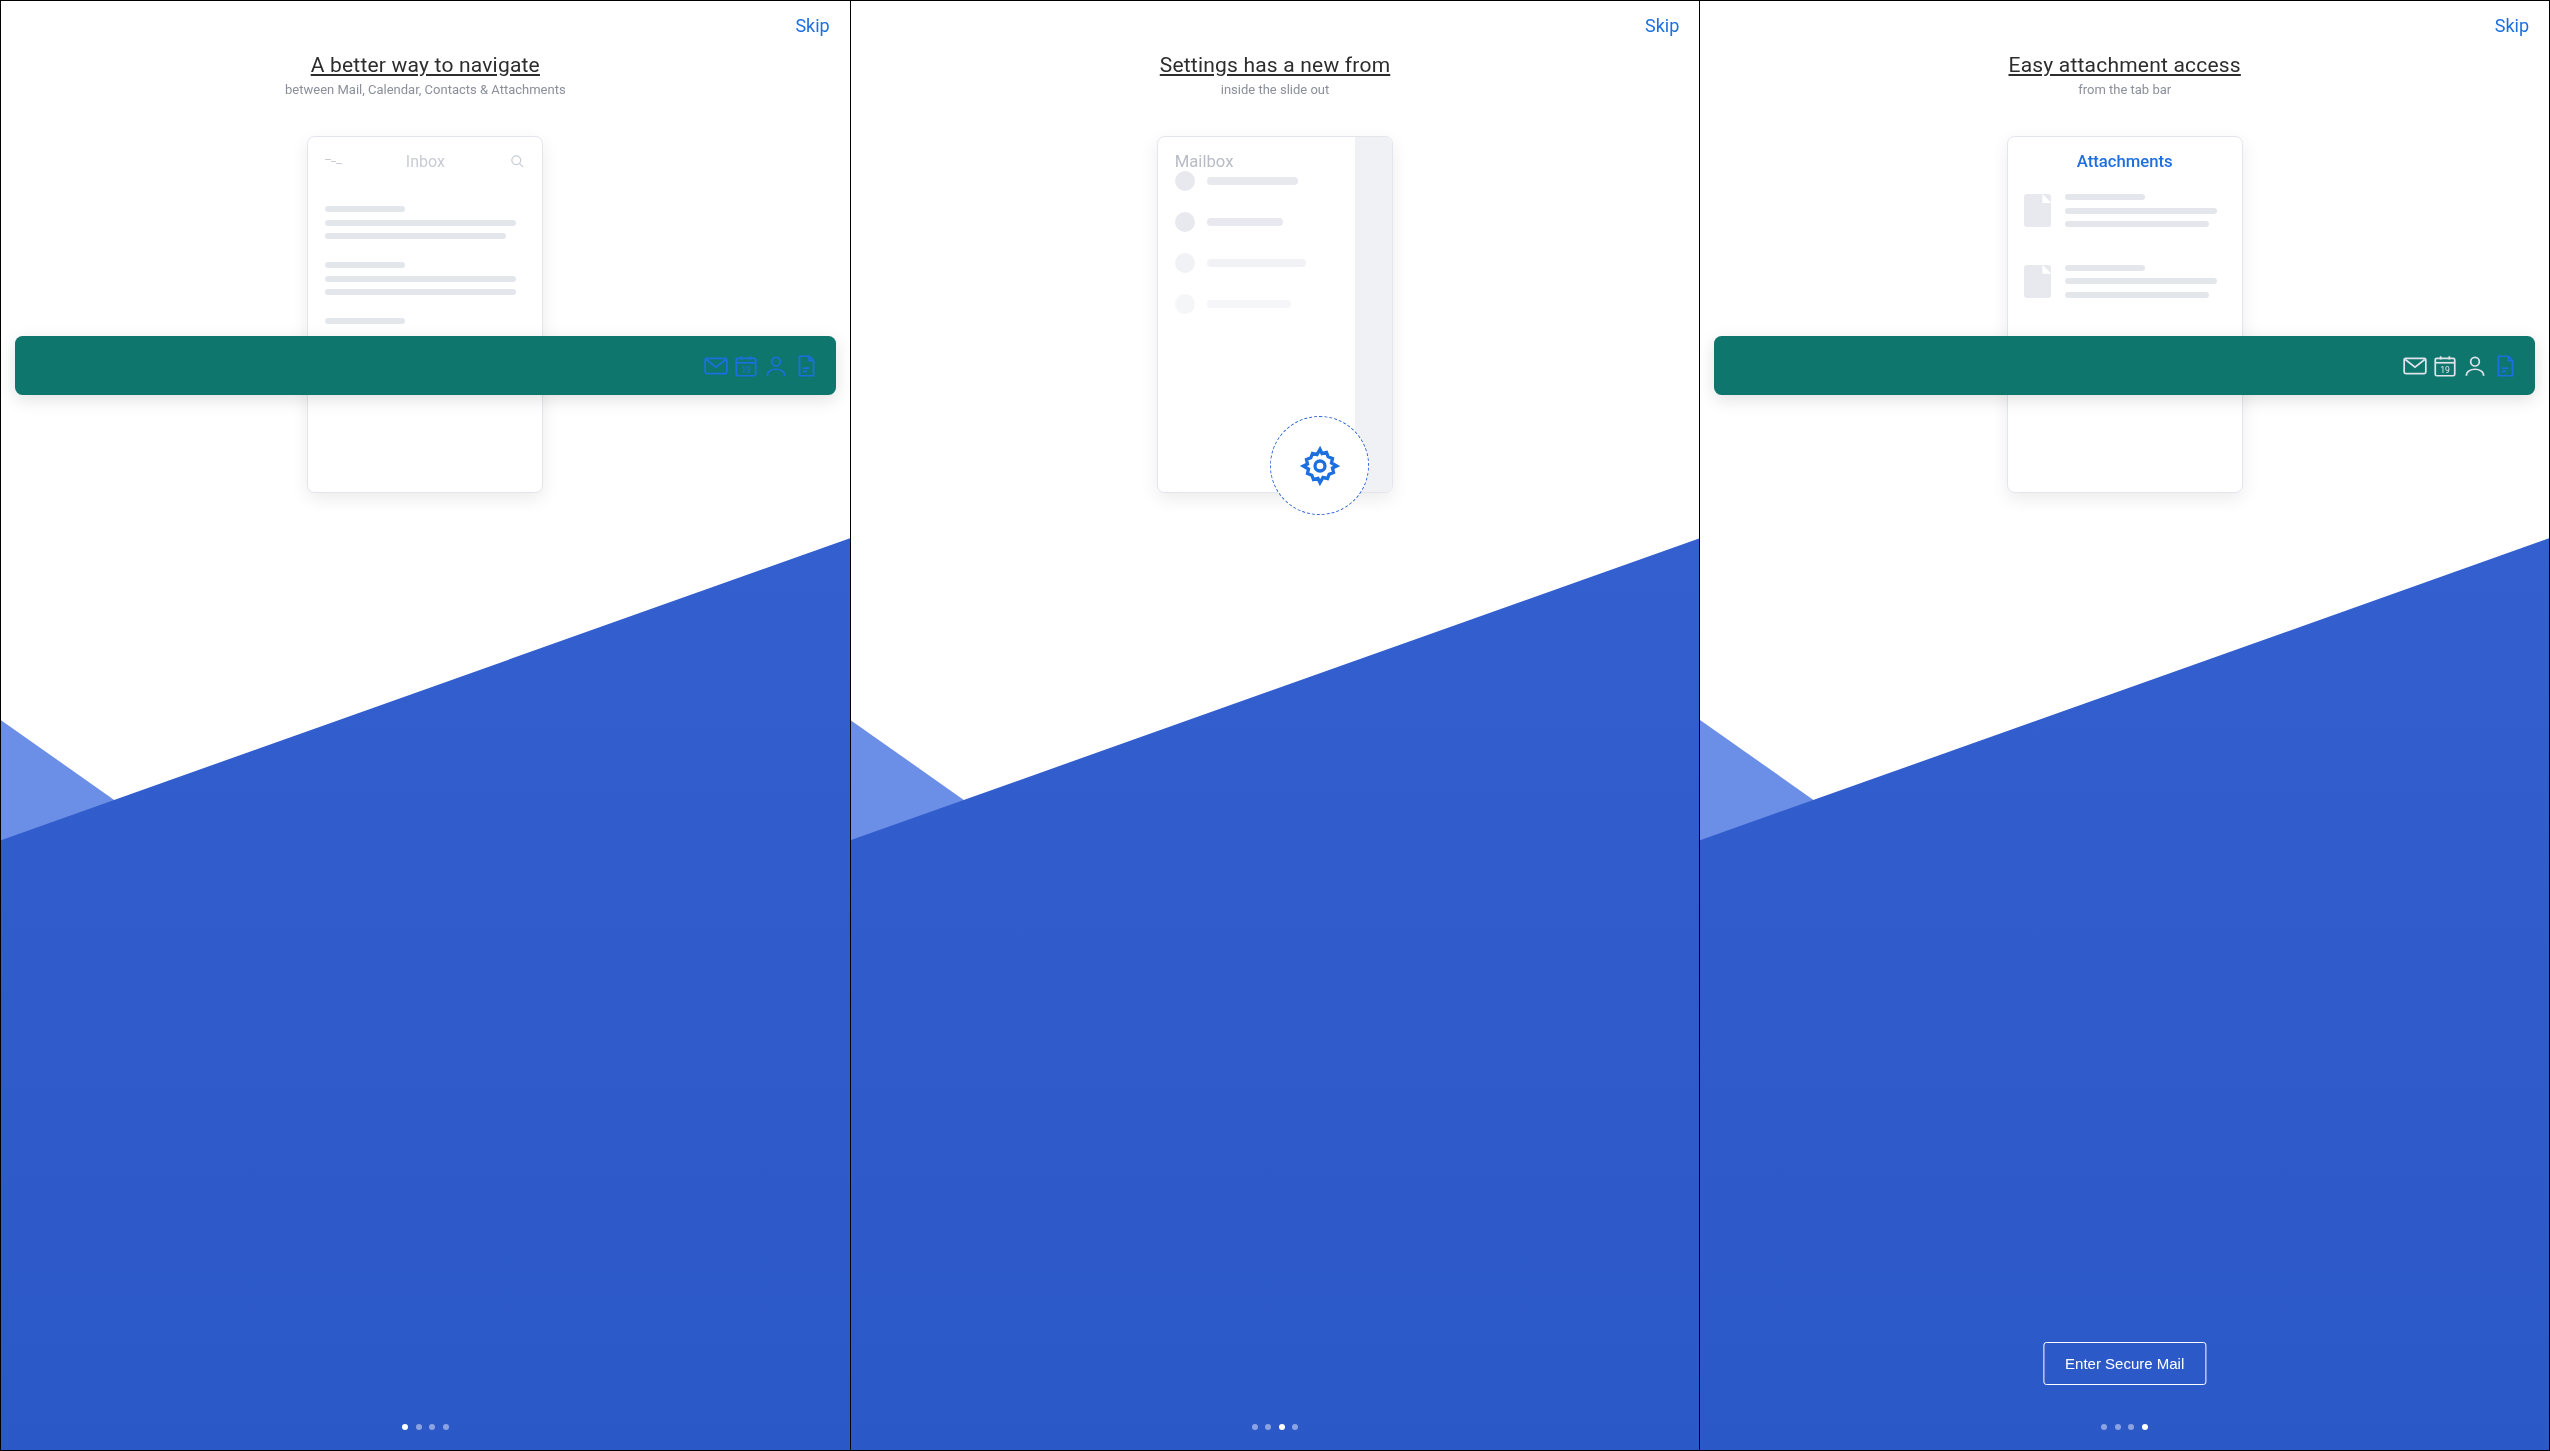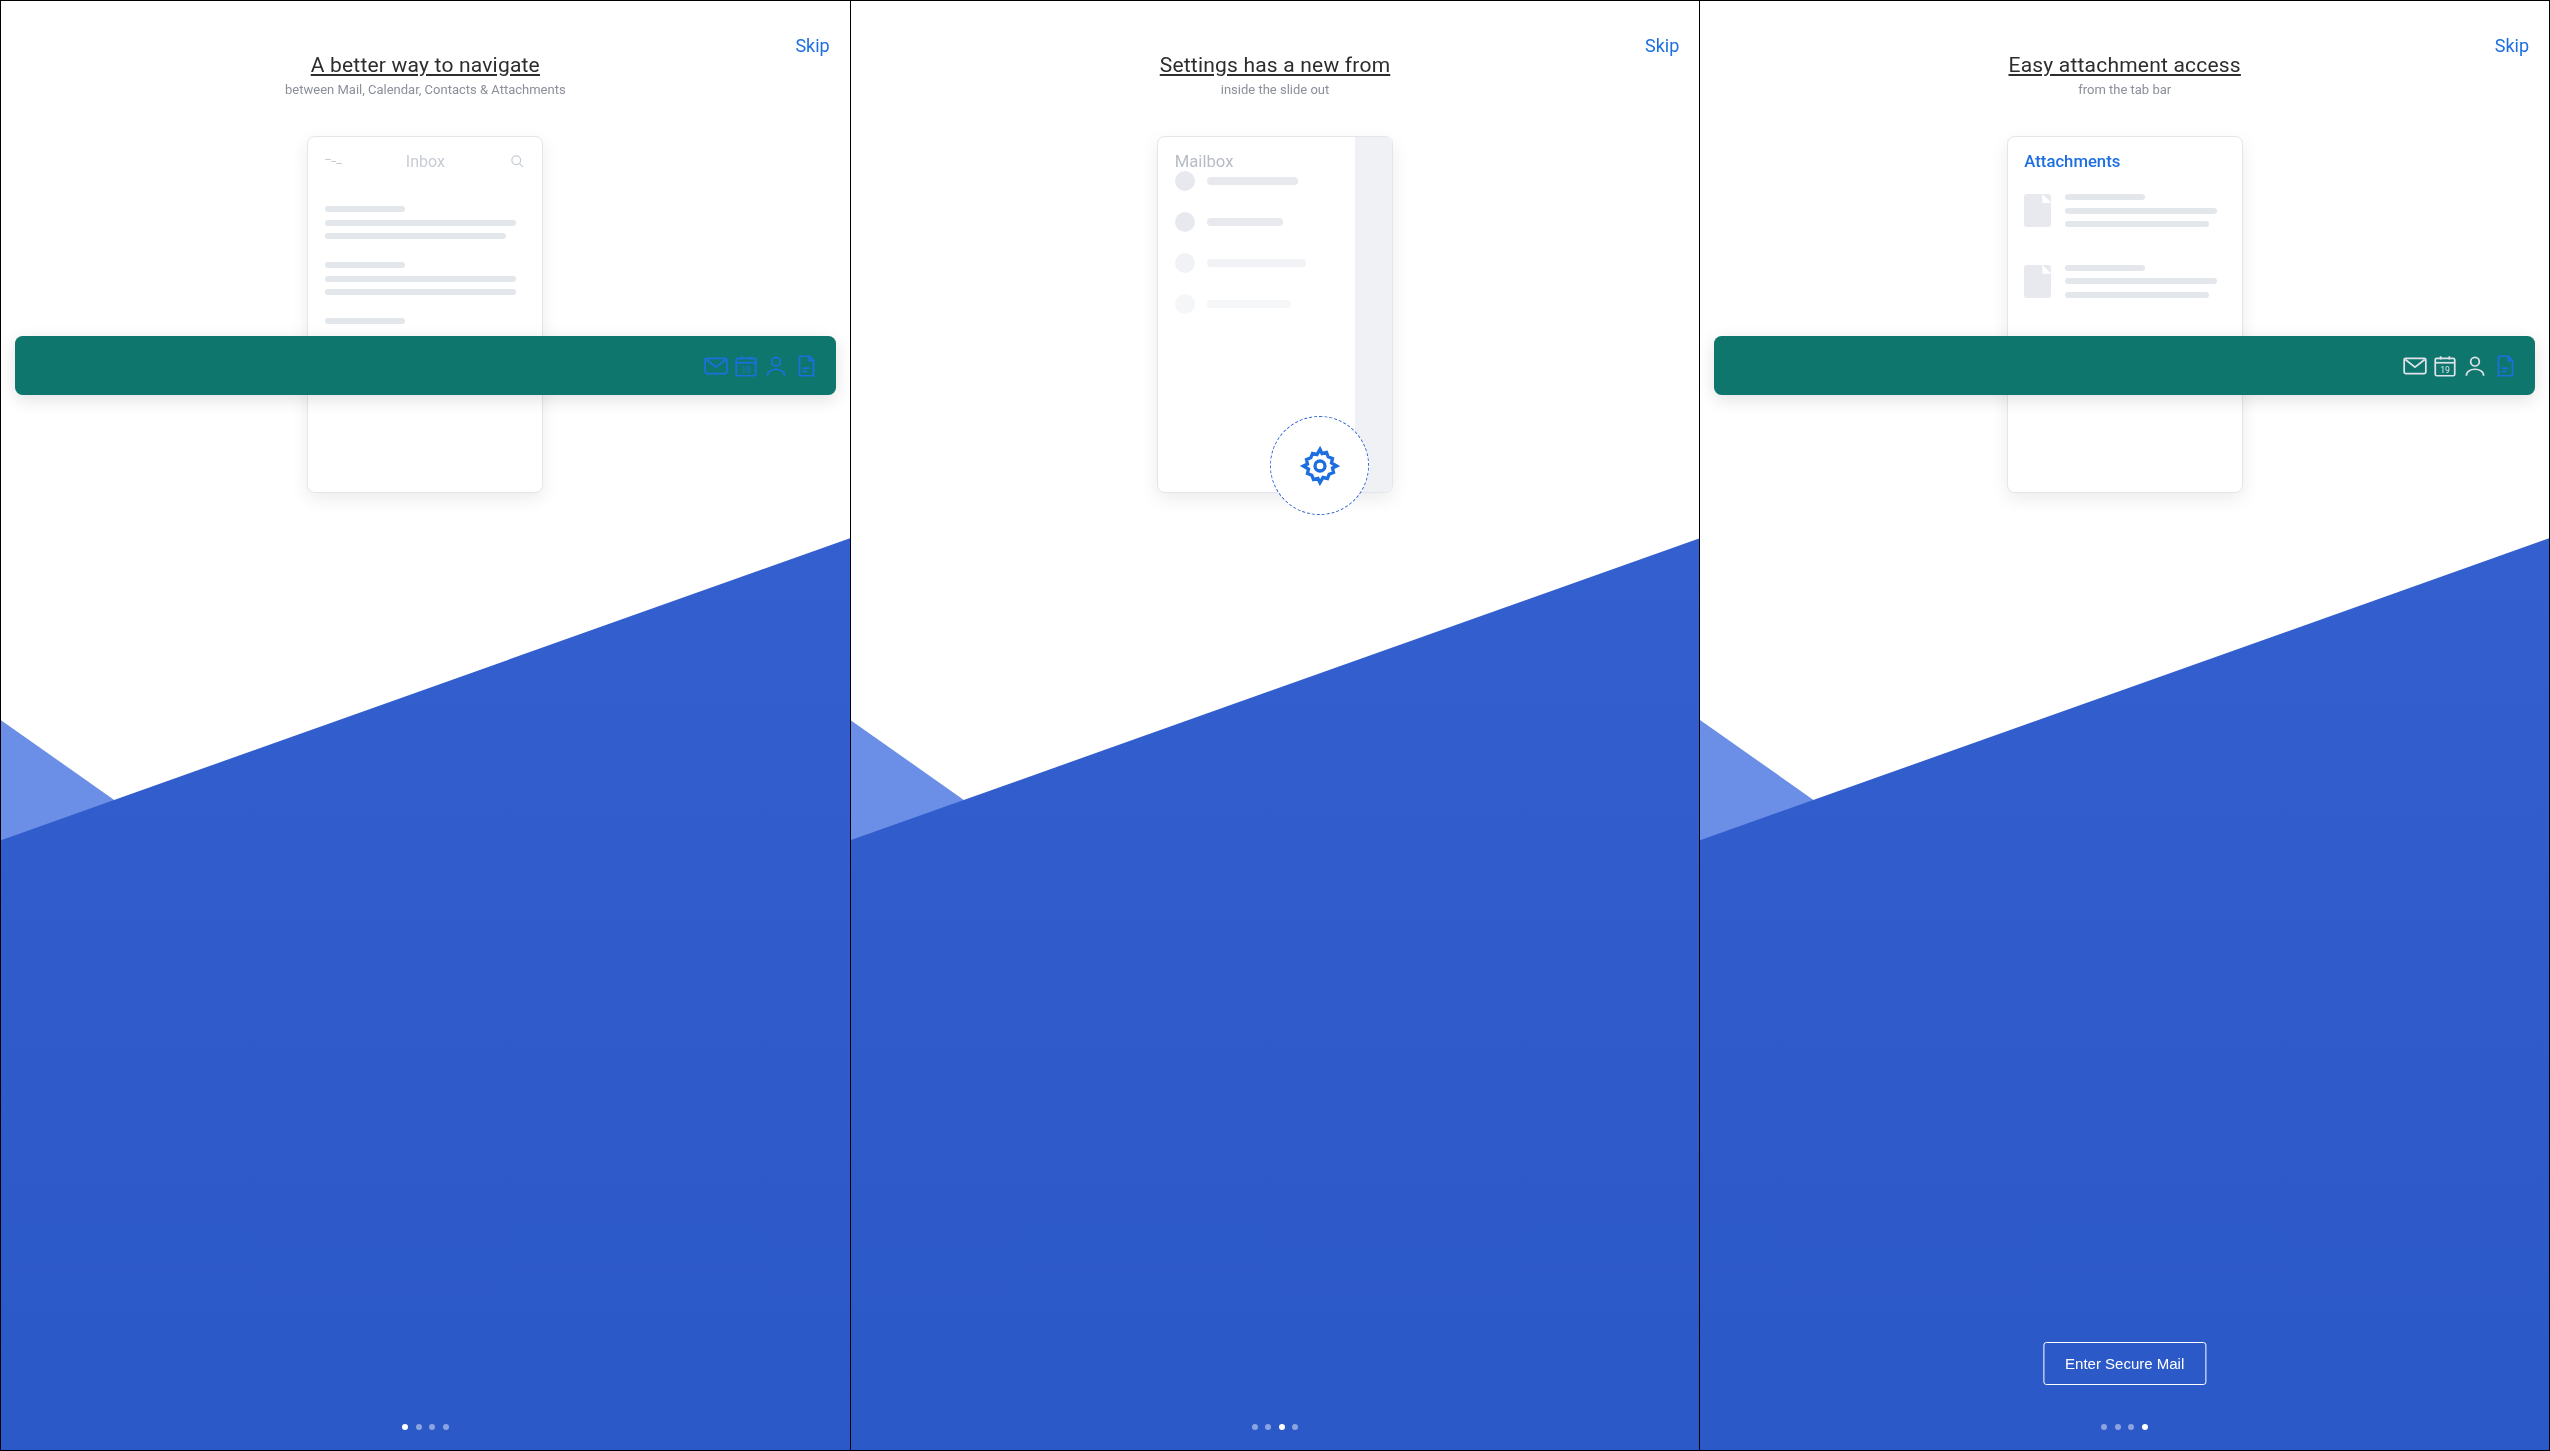--- a/index.html
+++ b/index.html
@@ -42,21 +42,20 @@
     clip-path: polygon(0% 40%, 120% 0%, 120% 100%, 0% 100%);
   }
 
   .skip {
     position: absolute; top: 13.7px; right: 20px;
     color: #1d6fe0;
     font-size: 18px;
     font-weight: 400;
     cursor: pointer;
     z-index: 50;
-    margin-top: 20px;
   }
 
   .heading {
     position: absolute; top: 52px; left: 0; right: 0;
     text-align: center;
     z-index: 20;
   }
   .heading h1 {
     font-size: 21px;
     font-weight: 400;
@@ -138,21 +137,21 @@
     width: 99px; height: 99px;
     border-radius: 50%;
     background: #fff;
     border: 1.5px dashed #2f66d6;
     display:flex; align-items:center; justify-content:center;
     z-index: 25;
   }
   .gear-badge svg { width: 40px; height: 40px; stroke:#1d6fe0; fill:none; stroke-width:2; }
 
   
-  .attach-title { font-size: 16.7px; color:#1d6fe0; font-weight:500; margin-bottom: 23px; }
+  .attach-title { text-align:center; font-size: 16.7px; color:#1d6fe0; font-weight:500; margin-bottom: 23px; }
   .attach-row { display:flex; gap:13.7px; margin-bottom: 30px; }
   .attach-thumb { width: 27px; height: 33px; background:#e7e9ee; border-radius:3px; position:relative; }
   .attach-thumb::after { content:""; position:absolute; top:0; right:0; width:9px; height:9px; background:#fff; clip-path: polygon(0 0,100% 100%,0 100%); }
   .attach-lines { flex:1; }
   .attach-lines .skel-line { margin-bottom: 7.6px; }
   .attach-lines .skel-line:first-child { width:50%; }
 
   .enter-btn {
     position: absolute;
     left: 50%; transform: translateX(-50%);

